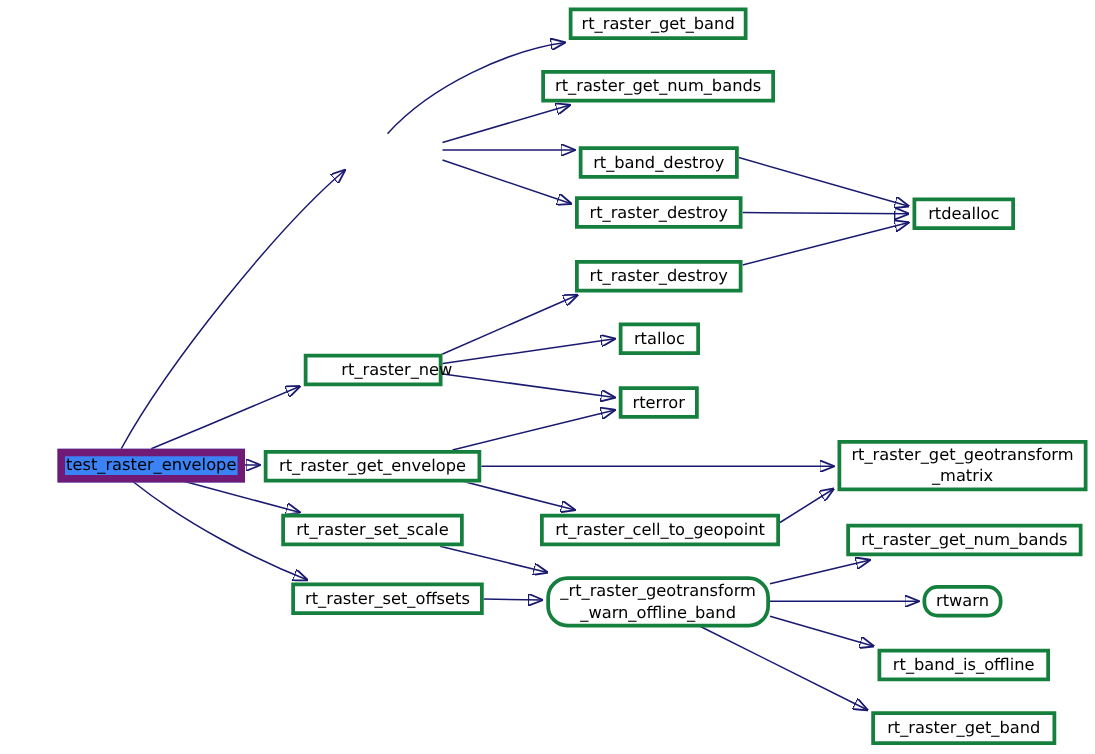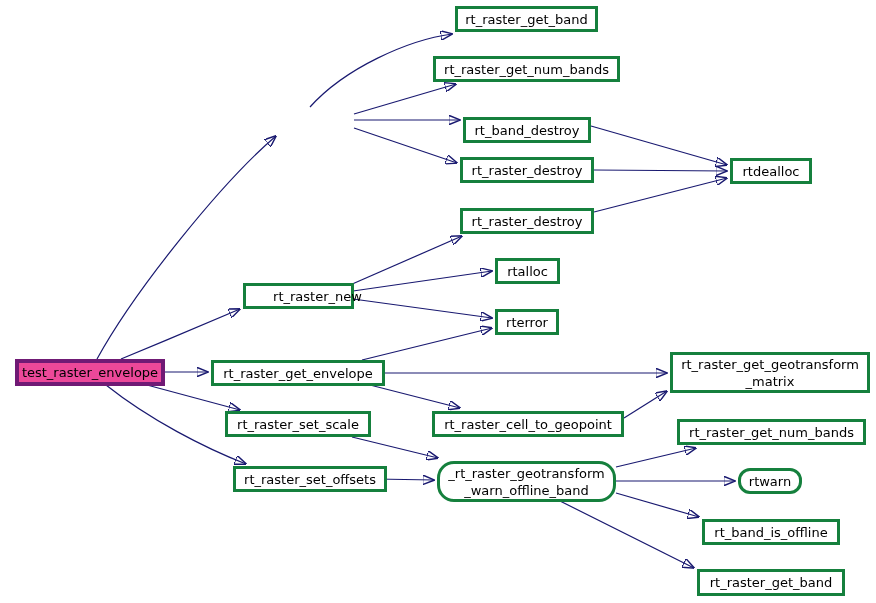--- a/index.html
+++ b/index.html
@@ -30,23 +30,24 @@
     background: #ffffff;
     border: 3px solid #15803d;
     color: #000000;
     font-size: 13px;
     line-height: 17px;
     text-align: center;
     white-space: pre-line;
     cursor: pointer;
   }
   .node.root {
-    background: #ec4899;
-    border: 4px solid #701a75;
+    background: #3b82f6;
+    border: 6px solid #701a75;
     cursor: default;
+    margin-left: 31px;
   }
 </style>
 </head>
 <body>
 
 <div class="stage">
 
   <svg class="edges" viewBox="0 0 876 603" xmlns="http://www.w3.org/2000/svg">
     <defs>
       <marker id="arrow" viewBox="0 0 10 8" refX="9.5" refY="4" markerWidth="10" markerHeight="8" orient="auto">

